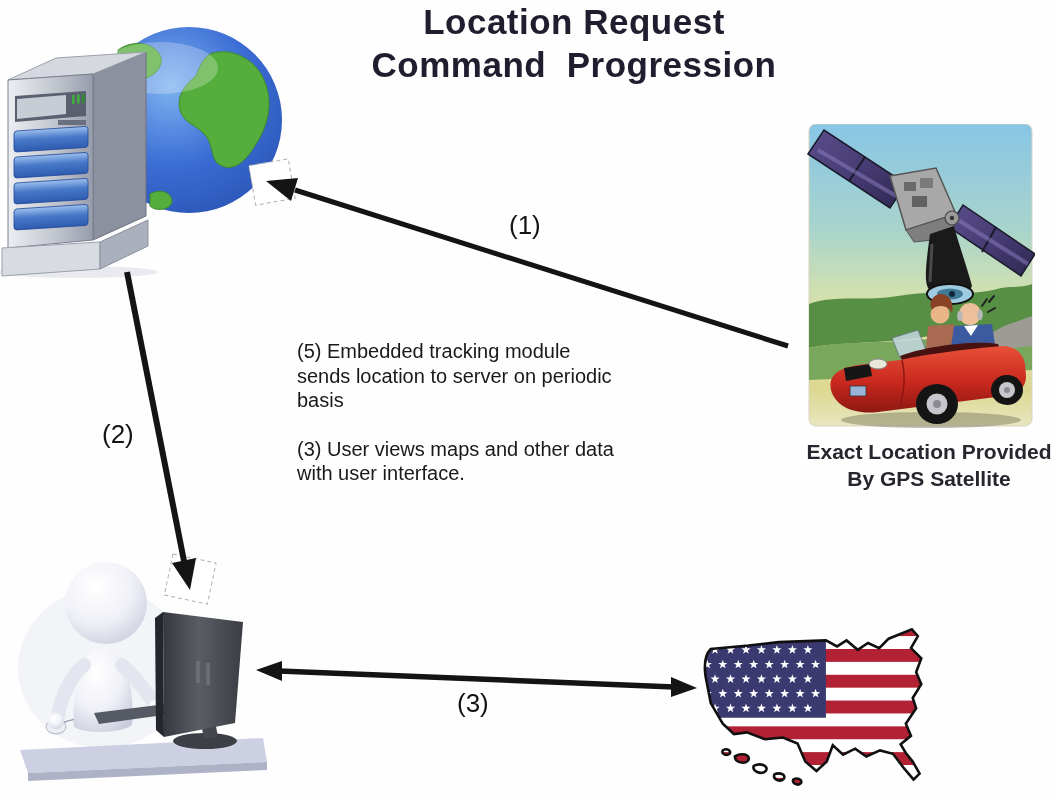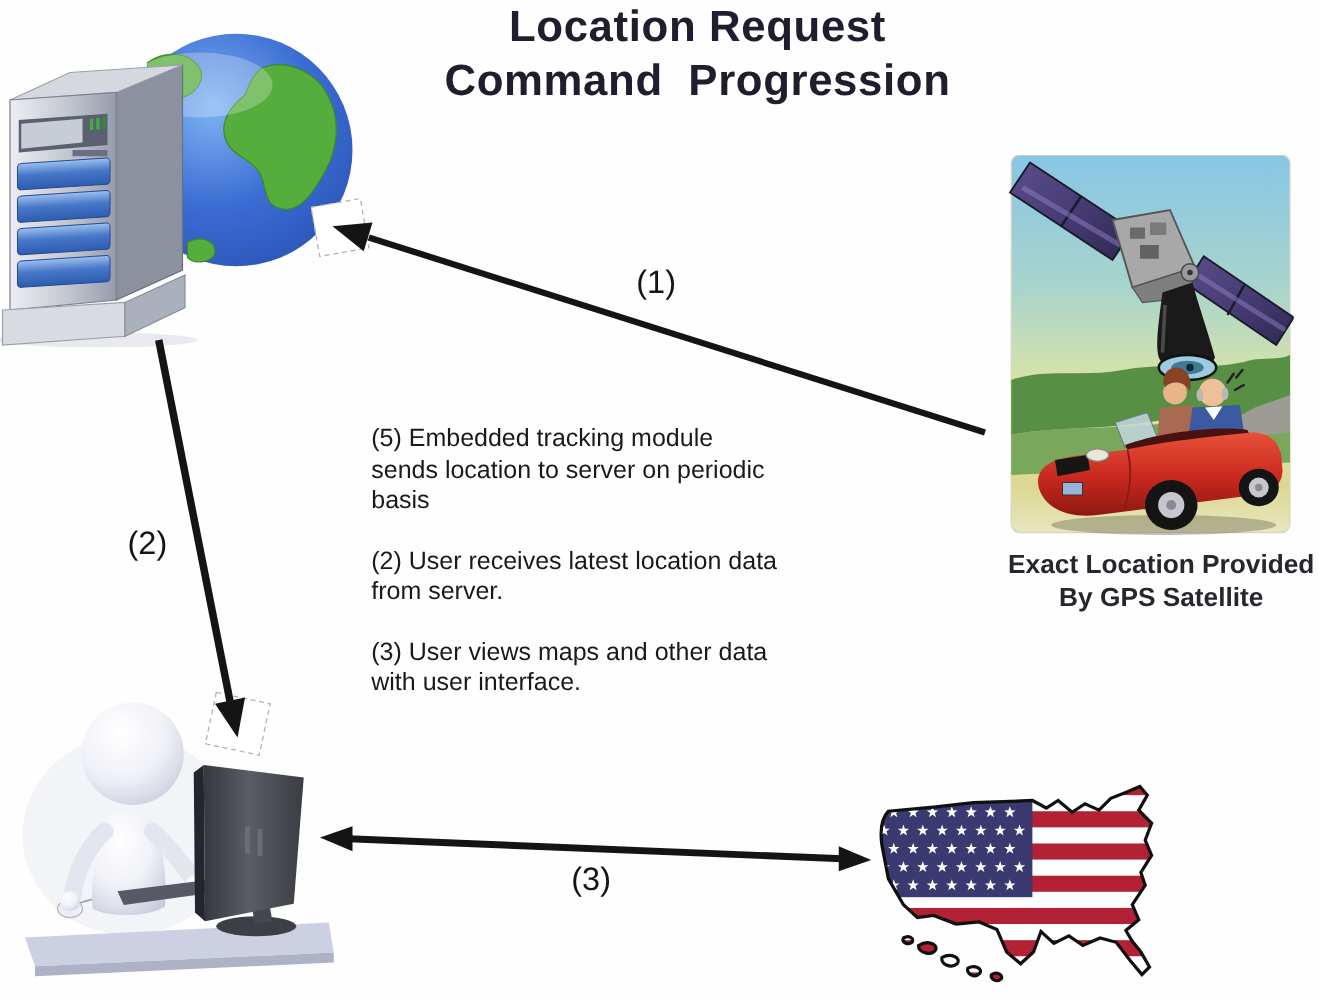--- a/index.html
+++ b/index.html
@@ -3,21 +3,21 @@
 <meta charset="utf-8">
 <style>
   html,body{margin:0;padding:0;}
   body{
     width:1055px;height:801px;position:relative;overflow:hidden;
     background:#fefefe;
     font-family:"Liberation Sans", sans-serif;
   }
   .abs{position:absolute;}
   #diagram-title{
-    left:328px;top:0;width:460px;
+    left:344px;top:0;width:460px;
     text-align:center;
     font-size:35px;line-height:43px;font-weight:600;
     letter-spacing:.5px;color:#1e1e2e;
     white-space:pre-wrap;
     z-index:2;
   }
   #steps{
     left:297px;top:339px;width:432px;
     color:#191919;font-size:20px;line-height:24.5px;
     z-index:2;
@@ -175,22 +175,20 @@
   </g>
 </svg>
 
 <div class="abs" id="satellite-caption">Exact Location Provided
 By GPS Satellite</div>
 
 <div class="abs" id="steps">
   <p class="step">(5) Embedded tracking module
 sends location to server on periodic
 basis</p>
-  <p class="step">(2) User receives latest location data
-from server.</p>
   <p class="step">(3) User views maps and other data
 with user interface.</p>
 </div>
 
 <svg class="abs" id="illu-person" width="280" height="240" viewBox="0 0 280 240">
   <defs>
     <radialGradient id="gBody" cx="38%" cy="30%" r="80%">
       <stop offset="0%" stop-color="#ffffff"></stop>
         <stop offset="55%" stop-color="#f0f1f7"></stop>
         <stop offset="100%" stop-color="#c9ccdc"></stop>

